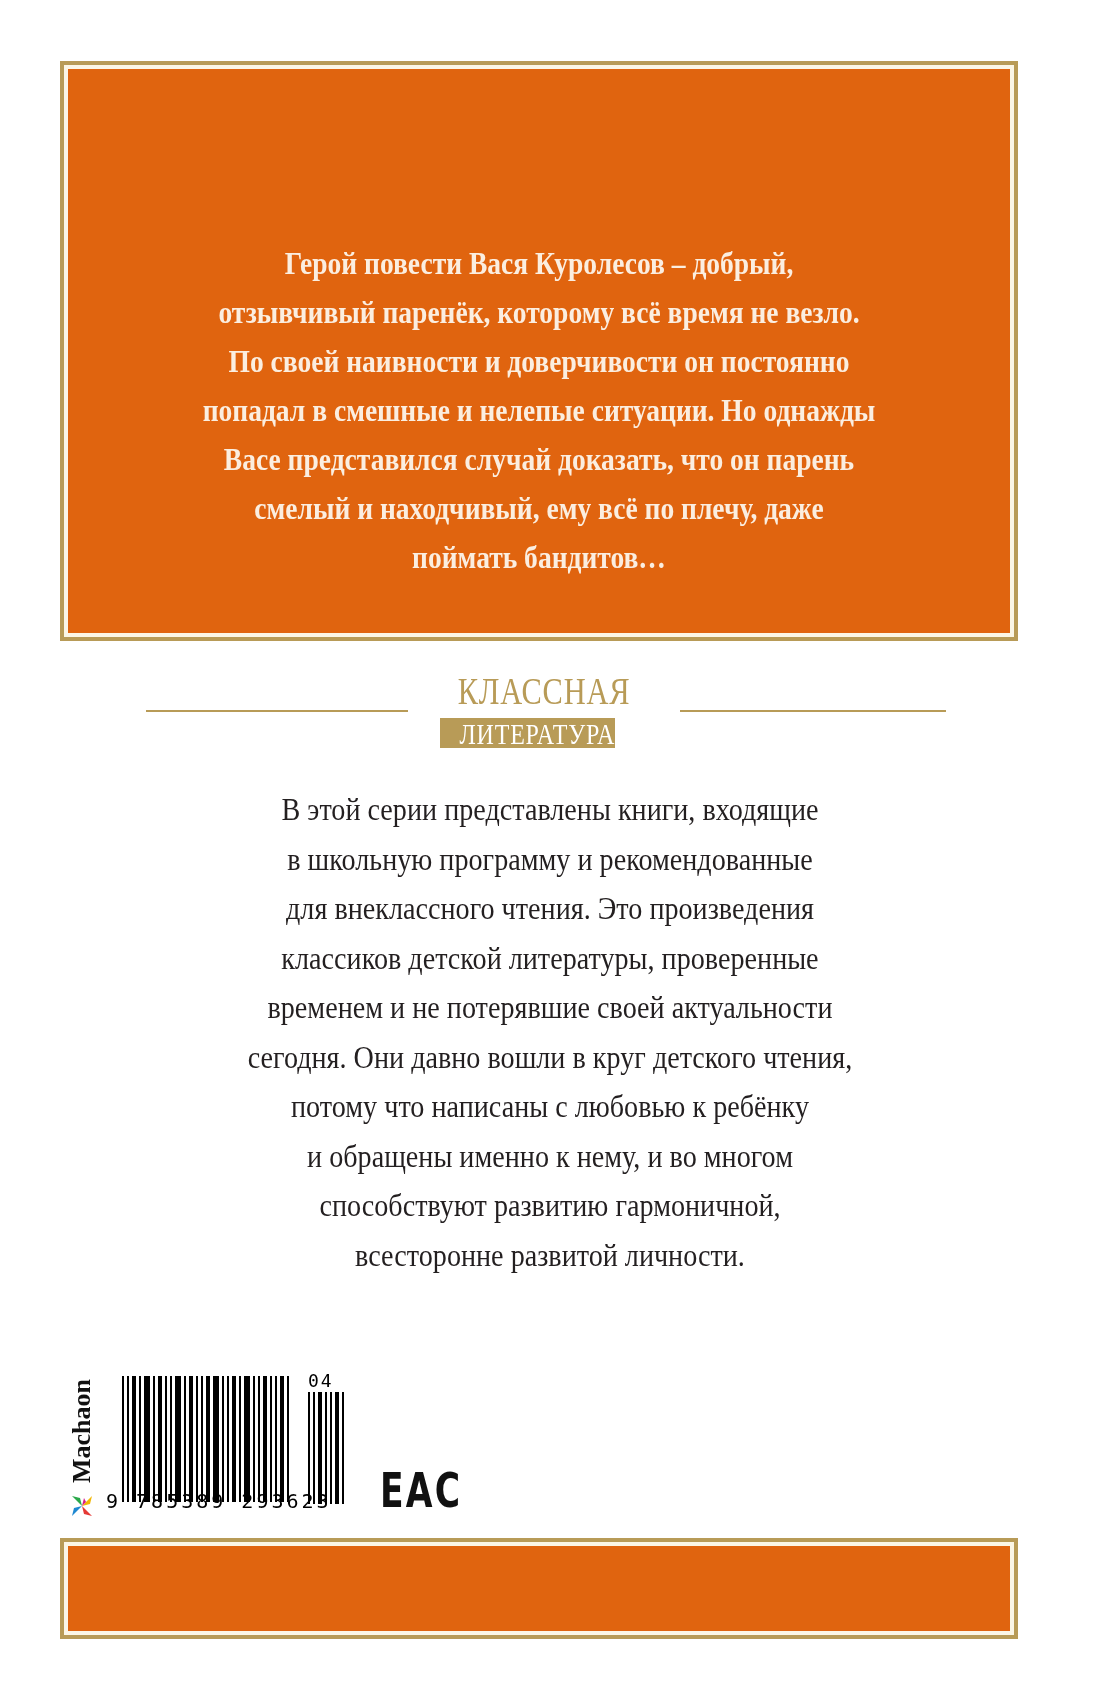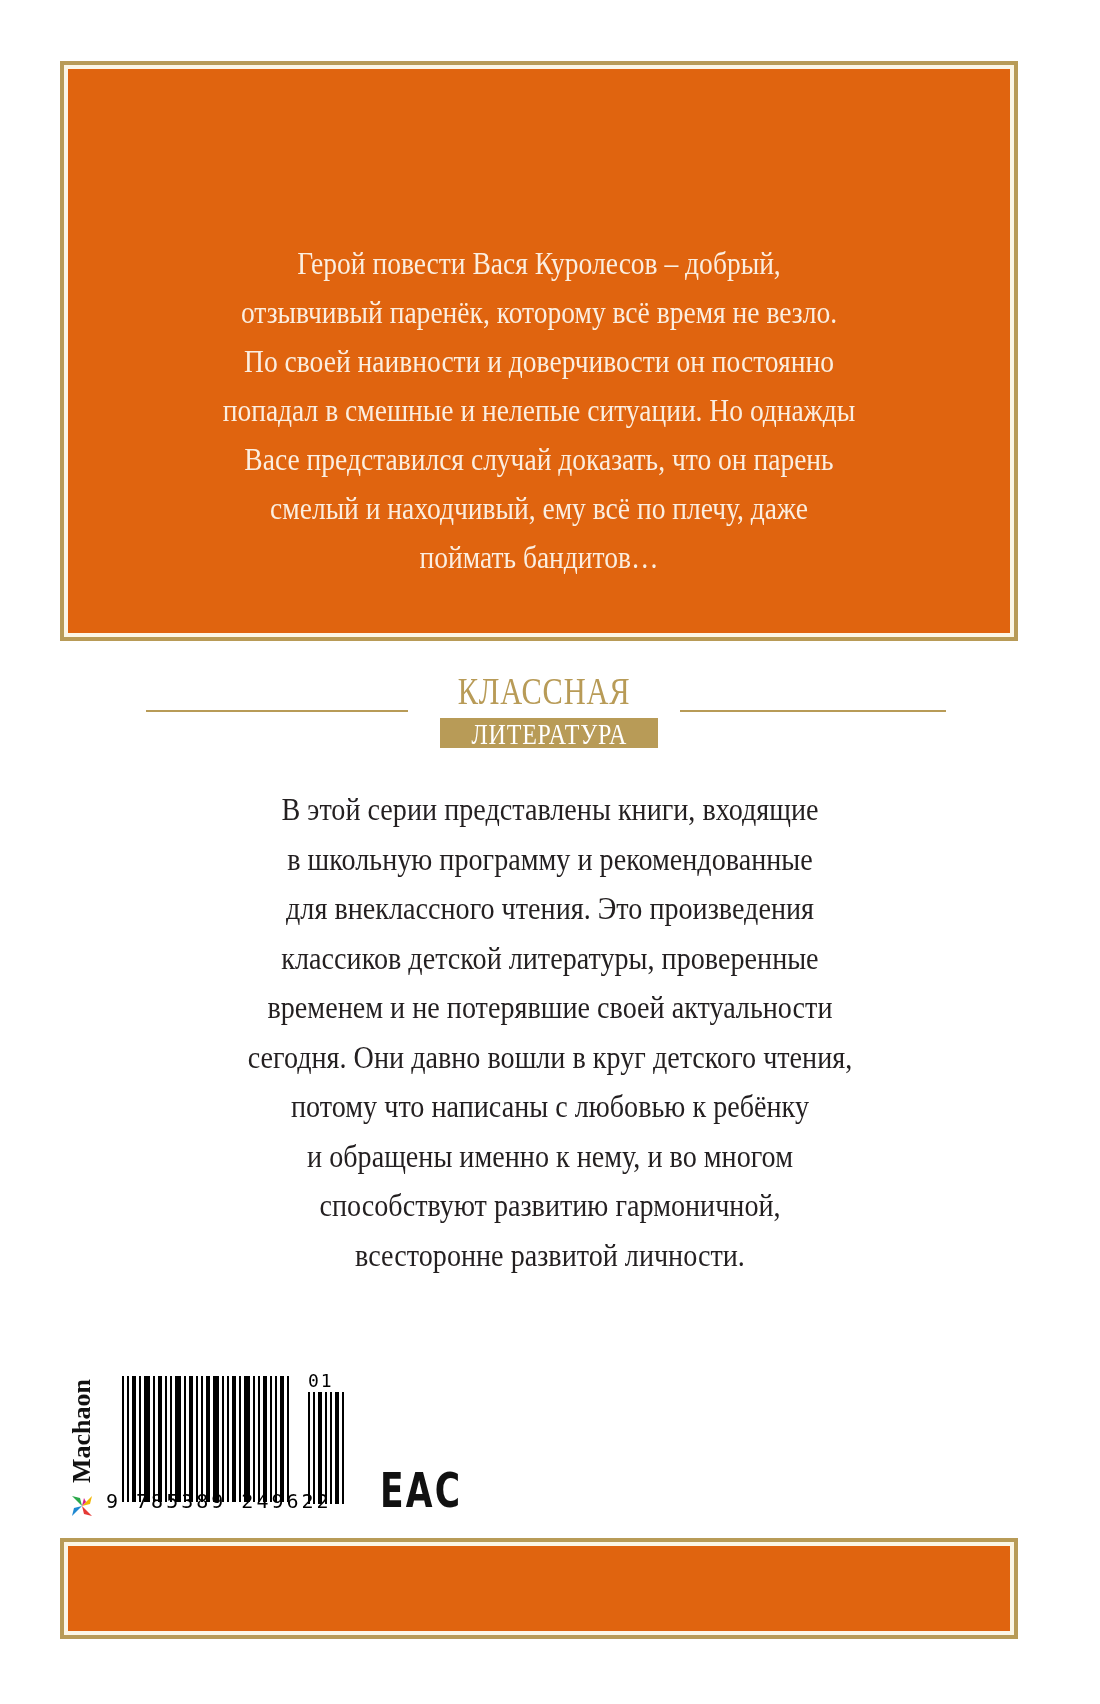--- a/index.html
+++ b/index.html
@@ -1,31 +1,31 @@
 <!DOCTYPE html>
 <html><head>
 <meta charset="utf-8">
 <style>
   html, body { margin:0; padding:0; }
   body { width:1100px; height:1704px; background:#ffffff; position:relative; overflow:hidden;
          font-family:"Liberation Serif","DejaVu Serif", serif; }
   .frame { position:absolute; border:4px solid #b89b57; box-sizing:border-box; background:#fbf6e6; }
   .frame .inner { position:absolute; left:4px; top:4px; right:4px; bottom:4px; background:#e0640f; }
-  #top-frame { left:60px; top:61px; width:958px; height:580px; }
+  #top-frame { left:60px; top:61px; width:958px; height:580px;font-weight:bold; }
   #bottom-frame { left:60px; top:1538px; width:958px; height:101px; }
   .blurb { position:absolute; left:0; right:0; top:170px; text-align:center; color:#fbeee0;
            font-size:32px; line-height:49px; transform:scaleX(0.86); transform-origin:center top; }
   .blurb div { white-space:nowrap; }
   .series-logo { position:absolute; left:12px; width:1100px; top:668px; height:80px; }
   .series-line { position:absolute; top:42px; height:2px; background:#b89b57; }
   .series-line.left { left:134px; width:262px; }
   .series-line.right { left:668px; width:266px; }
   .series-top { position:absolute; left:400px; width:264px; top:3px; text-align:center; color:#b89b57;
                 font-size:38px; letter-spacing:1px; transform:scaleX(0.8); transform-origin:center top; line-height:40px; }
-  .series-bottom { position:absolute; left:428px; width:218px; top:50px; height:30px; background:#b89b57;
+  .series-bottom { position:absolute; left:428px; width:175px; top:50px; height:30px; background:#b89b57;
                    color:#ffffff; text-align:center; font-size:30px; line-height:32px; overflow:hidden; }
   .series-bottom span { display:inline-block; transform:scaleX(0.8); letter-spacing:1px; }
   .desc { position:absolute; left:0; right:0; top:785px; text-align:center; color:#231f20;
           font-size:32px; line-height:49.5px; transform:scaleX(0.88); transform-origin:center top; }
   .desc div { white-space:nowrap; }
   .publisher { position:absolute; left:64px; top:1376px; width:36px; height:140px; }
   .publisher .name { position:absolute; left:-50px; top:40px; width:136px; height:30px;
         transform:rotate(-90deg); font-weight:bold; font-size:26px; color:#111; text-align:center; line-height:30px; }
   .publisher .flower { position:absolute; left:6px; top:118px; width:24px; height:24px; }
   .barcode { position:absolute; left:118px; top:1374px; width:240px; height:140px; }
@@ -119,21 +119,21 @@
   </div>
   <div class="addon-bars" style="left:190px">
     <span style="width:2px"></span>
       <span style="width:2px"></span>
       <span style="width:4px"></span>
       <span style="width:2px"></span>
       <span style="width:2px"></span>
       <span style="width:4px"></span>
       <span style="width:2px"></span>
   </div>
-  <div class="digits">9 785389 249622</div>
-  <div class="addon-digits" style="left:190px">01</div>
+  <div class="digits">9 785389 293623</div>
+  <div class="addon-digits" style="left:190px">04</div>
 </div>
 
 <div class="eac">EAC</div>
 
 <div id="bottom-frame" class="frame">
   <div class="inner"></div>
 </div>
 
 </body></html>

